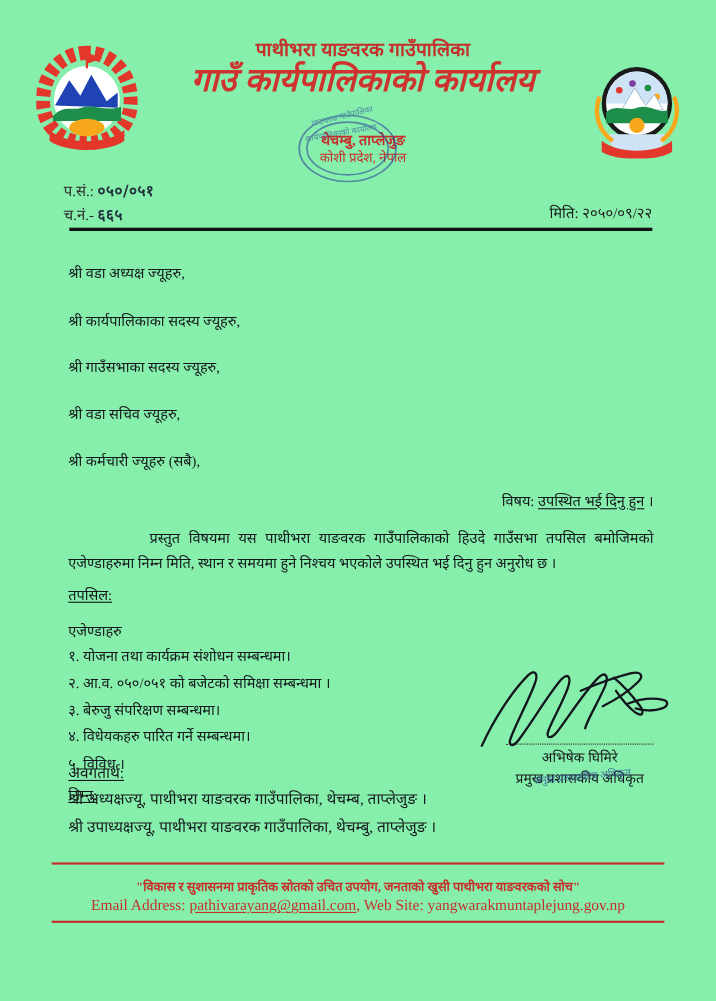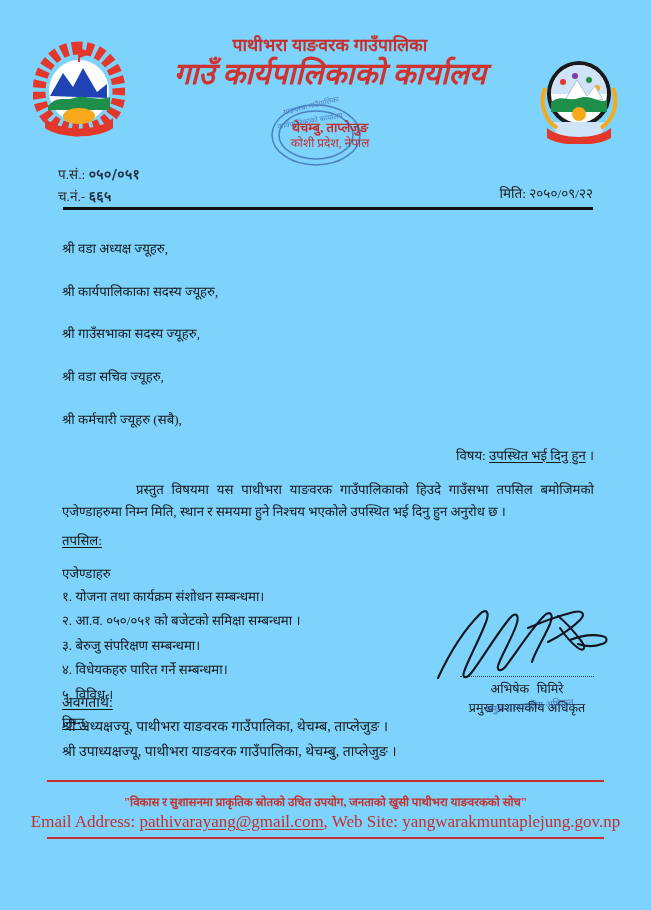--- a/index.html
+++ b/index.html
@@ -7,21 +7,21 @@
     padding: 0;
     background: #ffffff;
   }
   body {
     font-family: "Liberation Sans", "DejaVu Sans", sans-serif;
   }
   #page {
     position: relative;
     width: 651px;
     height: 910px;
-    background: #7dd3fc;
+    background: #86efac;
     overflow: hidden;
     box-sizing: border-box;
   }
 
   
   .header {
     position: absolute;
     left: 0;
     top: 0;
     width: 651px;
@@ -208,21 +208,21 @@
     pointer-events: none;
   }
   .sig-line {
     margin-top: 72px;
     border-top: 1px dotted #3b3b3b;
     width: 134px;
     margin-left: auto;
     margin-right: auto;
   }
   .sig-name {
-    font-family: Liberation Mono, monospace;
+    font-family: Liberation Sans, sans-serif;
     font-size: 12.6px;
     color: #14181c;
     margin-top: 3px;
   }
   .sig-post {
     font-family: "Liberation Serif", "DejaVu Serif", serif;
     font-size: 12.6px;
     color: #14181c;
     margin-top: 2px;
   }
@@ -282,21 +282,21 @@
   .footer-slogan {
     font-family: "Liberation Serif", "DejaVu Serif", serif;
     font-size: 11.6px;
     font-weight: bold;
     color: #c5302c;
     padding-top: 6px;
     white-space: nowrap;
   }
   .footer-contact {
     font-family: "Liberation Serif", "DejaVu Serif", serif;
-    font-size: 17px;
+    font-size: 14px;
     color: #c5302c;
     margin-top: 3px;
     white-space: nowrap;
   }
   .footer-email {
     text-decoration: underline;
     text-underline-offset: 2px;
   }
   .footer-rule-bottom {
     position: absolute;

